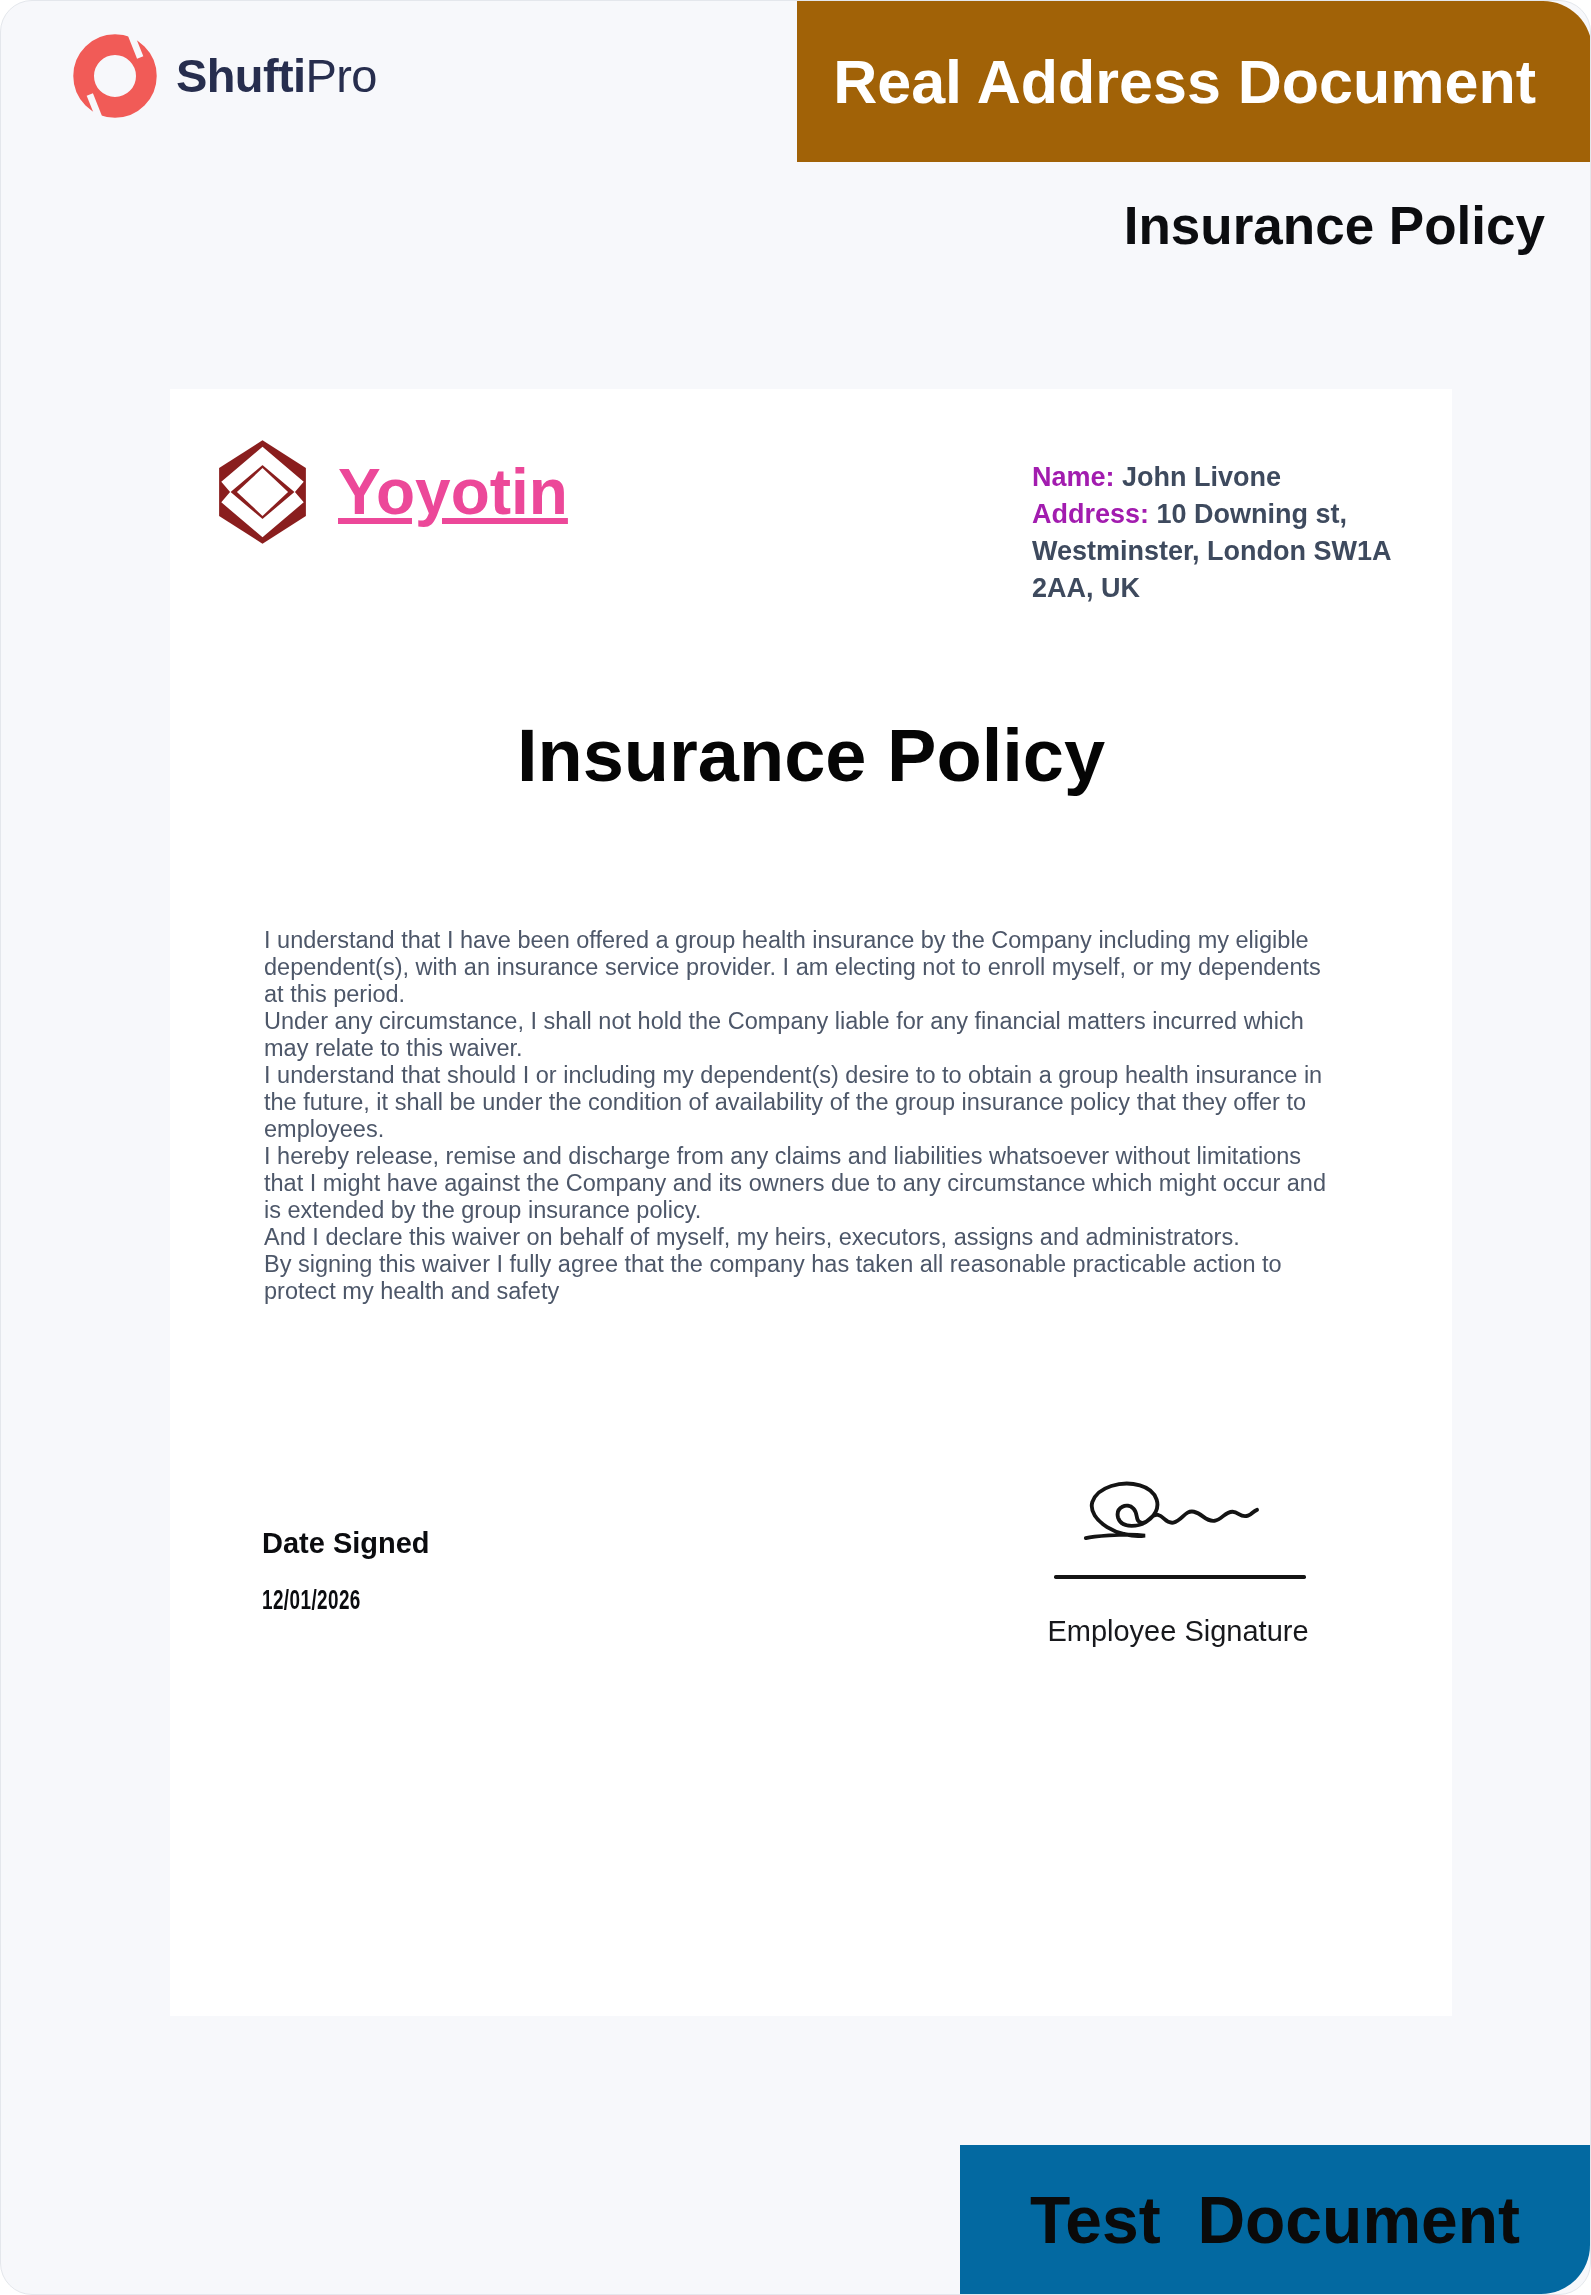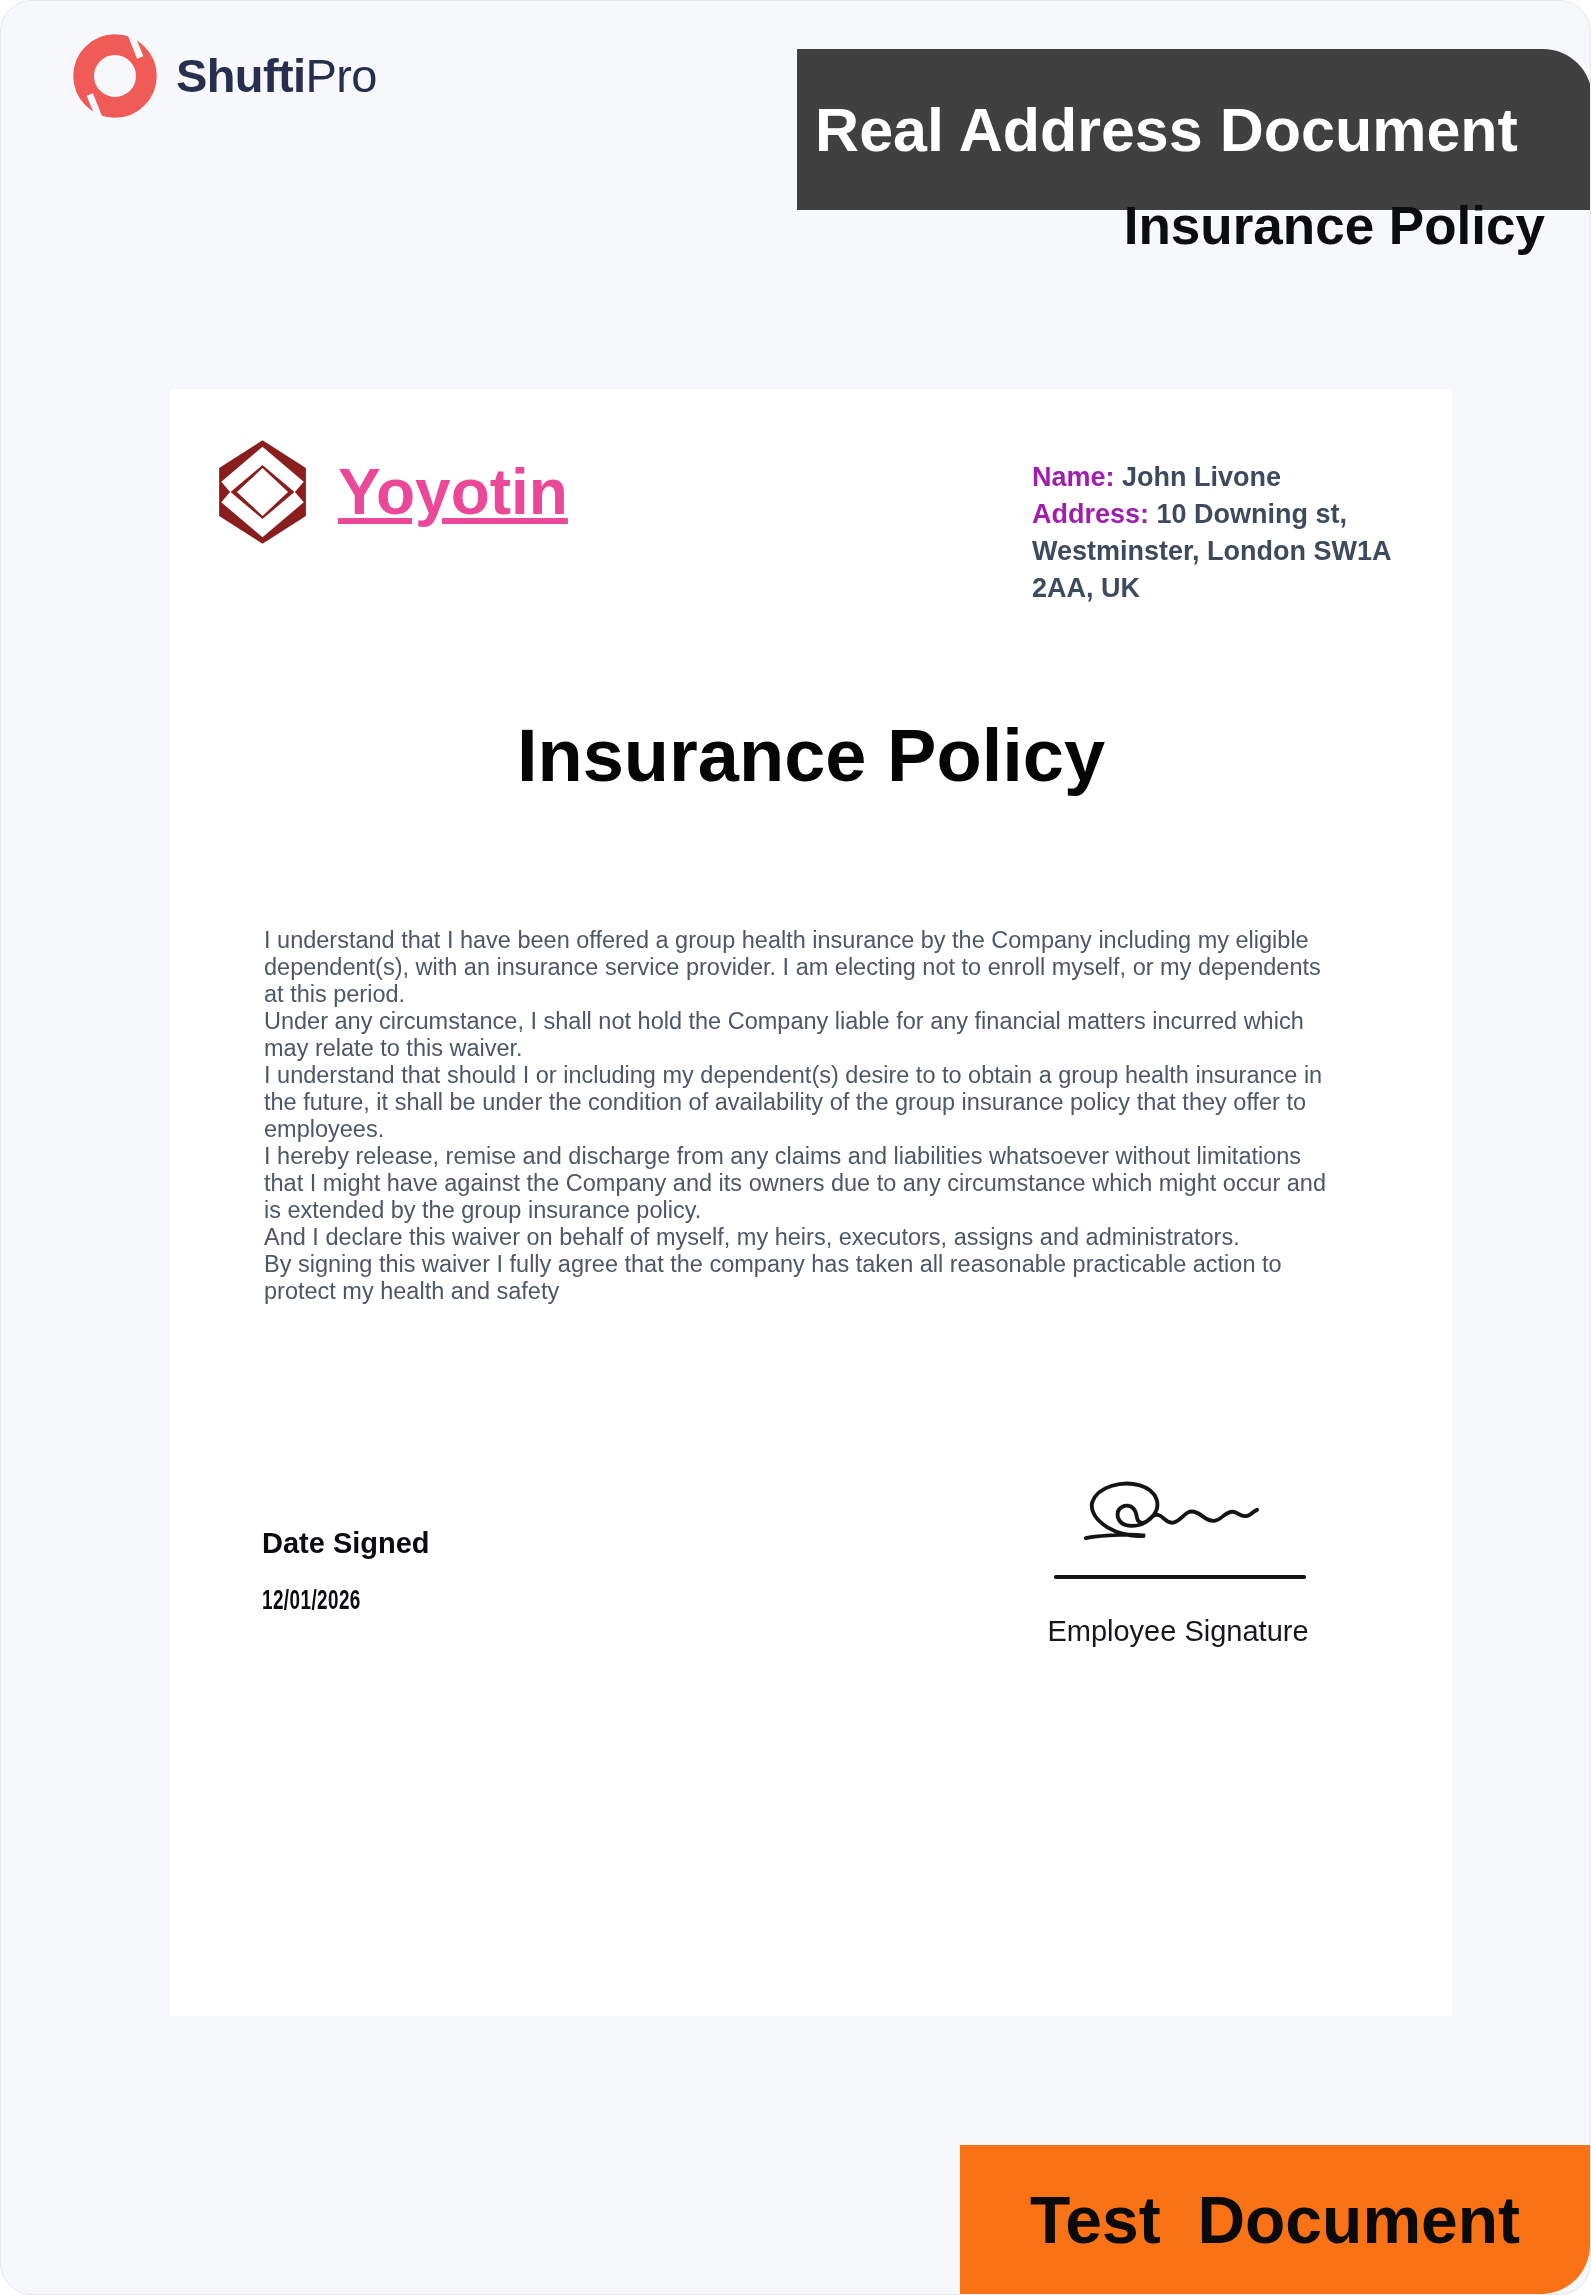--- a/index.html
+++ b/index.html
@@ -10,22 +10,22 @@
     overflow:hidden;
   }
   
   .brand{ position:absolute; left:72px; top:32.5px; display:flex; align-items:center; gap:19px; }
   .brand svg{ display:block; }
   .brand-text{ font-size:47px; letter-spacing:-0.6px; color:#272e4e; white-space:nowrap; }
   .brand-text .bold{ font-weight:700; }
   .brand-text .light{ font-weight:300; }
   .top-banner{
     position:absolute; left:796px; top:0; width:795px; height:161px;
-    background:#404040; border-top-right-radius:49px;
-    display:flex; align-items:center; justify-content:center; padding-right:56px;margin-top:48px;
+    background:#a16207; border-top-right-radius:49px;
+    display:flex; align-items:center; justify-content:flex-end; padding-right:56px;
   }
   .top-banner .label{ color:#ffffff; font-size:61px; font-weight:700; white-space:nowrap; }
   .page-subtitle{
     position:absolute; top:194px; right:45px;
     font-size:53px; font-weight:700; color:#0c0d10; white-space:nowrap;
   }
   
   .card{ position:absolute; left:169px; top:388px; width:1282px; height:1627px; background:#ffffff; }
   .company{ position:absolute; left:48px; top:50px; height:106px; display:flex; align-items:center; gap:31px; }
   .company-name{ font-size:64px; font-weight:700; color:#ec4899; white-space:nowrap;text-decoration:underline; }
@@ -39,21 +39,21 @@
   .date-label{ position:absolute; left:92px; top:1138px; font-size:29px; font-weight:700; color:#0b0c0f; white-space:nowrap; }
   .date-value{ position:absolute; left:92px; top:1196px; font-size:27px; font-weight:700; color:#0b0c0f;
     letter-spacing:0.6px; transform:scaleX(0.70); transform-origin:left center; white-space:nowrap; }
   .sig-scribble{ position:absolute; left:912px; top:1091px; }
   .sig-line{ position:absolute; left:884px; top:1186px; width:252px; height:3.9px; background:#141414; border-radius:1.7px; }
   .sig-label{ position:absolute; left:870px; top:1226px; width:276px; text-align:center;
     font-size:29px; font-weight:400; color:#17181c; white-space:nowrap; }
   
   .footer-banner{
     position:absolute; left:959px; top:2144px; right:0; bottom:0;
-    background:#f97316; border-bottom-right-radius:49px;
+    background:#0369a1; border-bottom-right-radius:49px;
     display:flex; align-items:center; justify-content:center;
   }
   .footer-banner .label{ font-size:66px; font-weight:700; color:#0a0a0a; white-space:pre; }
 </style>
 </head>
 <body>
 
 <div class="page">
 
   <div class="brand">

